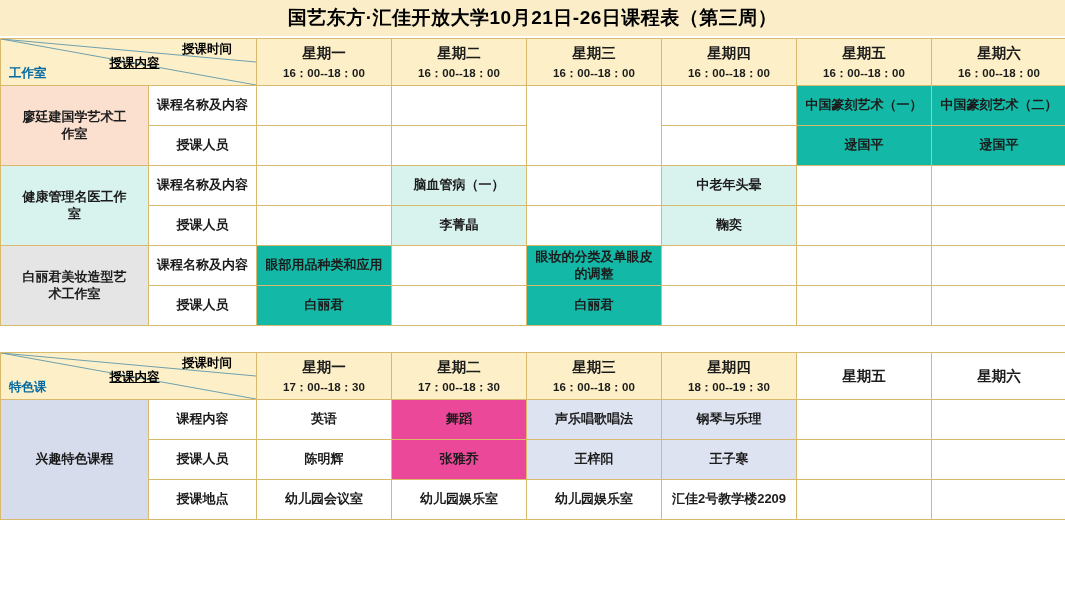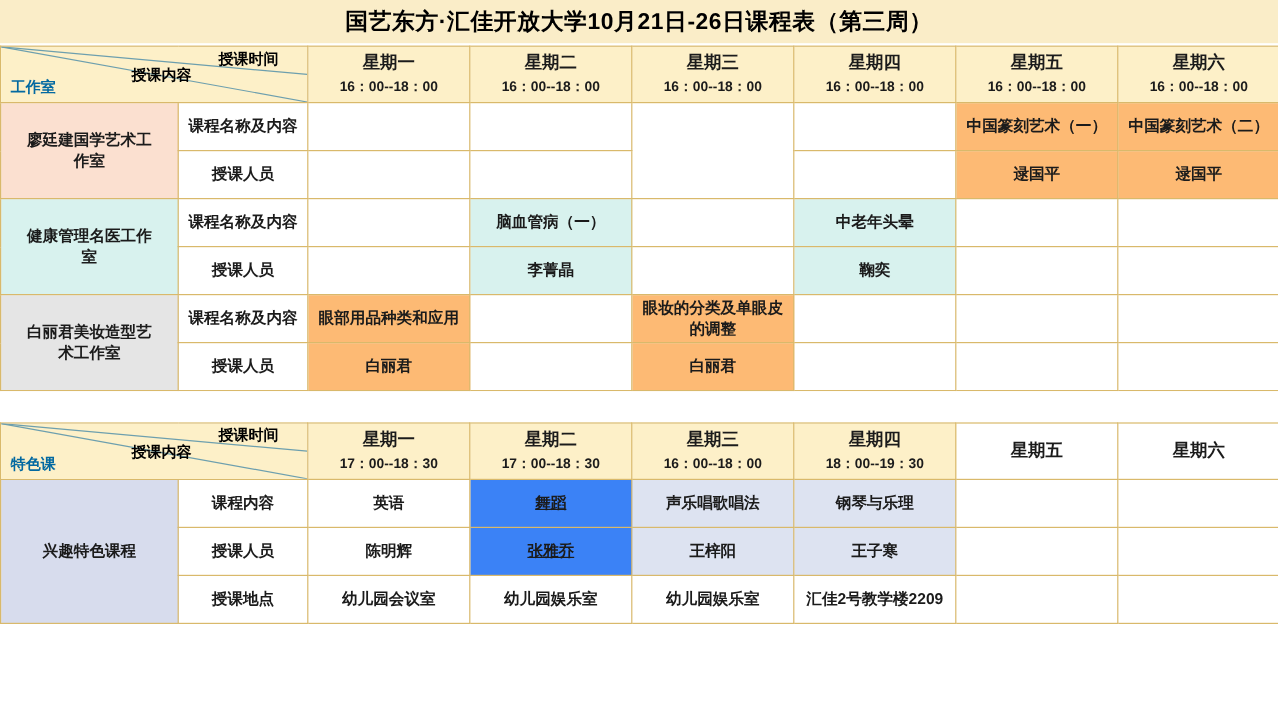--- a/index.html
+++ b/index.html
@@ -77,20 +77,21 @@
     color: #000;
   }
   .hdr-corner .lbl-content {
     position: absolute;
     top: 17px;
     left: 50%;
     transform: translateX(-38%);
     font-size: 12.5px;
     font-weight: bold;
     color: #000;
+    text-decoration: underline;
   }
   .hdr-corner .lbl-room {
     position: absolute;
     bottom: 3px;
     left: 8px;
     font-size: 12.5px;
     font-weight: bold;
     color: #0369a1;
   }
   .day-head {
@@ -114,23 +115,23 @@
   .studio-b { background: #d8f2ee; }
   .studio-c { background: #e5e5e5; }
   .studio-d { background: #d7dced; }
 
   .rowlabel {
     background: #ffffff;
     font-size: 12.5px;
     font-weight: bold;
   }
   .cellB { background: #d8f2ee; font-weight: bold; font-size: 12.5px; }
-  .cellC { background: #fdba74; font-weight: bold; font-size: 12.5px; }
+  .cellC { background: #14b8a6; font-weight: bold; font-size: 12.5px; }
   .cellD { background: #ffffff; font-weight: bold; font-size: 12.5px; }
-  .cellE { background: #3b82f6; font-weight: bold; font-size: 12.5px; text-decoration: underline; }
+  .cellE { background: #ec4899; font-weight: bold; font-size: 12.5px; }
   .cellF { background: #dde3f1; font-weight: bold; font-size: 12.5px; }
   .blank { background: #ffffff; }
 
   .gap {
     height: 26px;
     background: #ffffff;
   }
   .r1 { height: 40px; }
   .r2 { height: 40px; }
   .r3 { height: 40px; }

